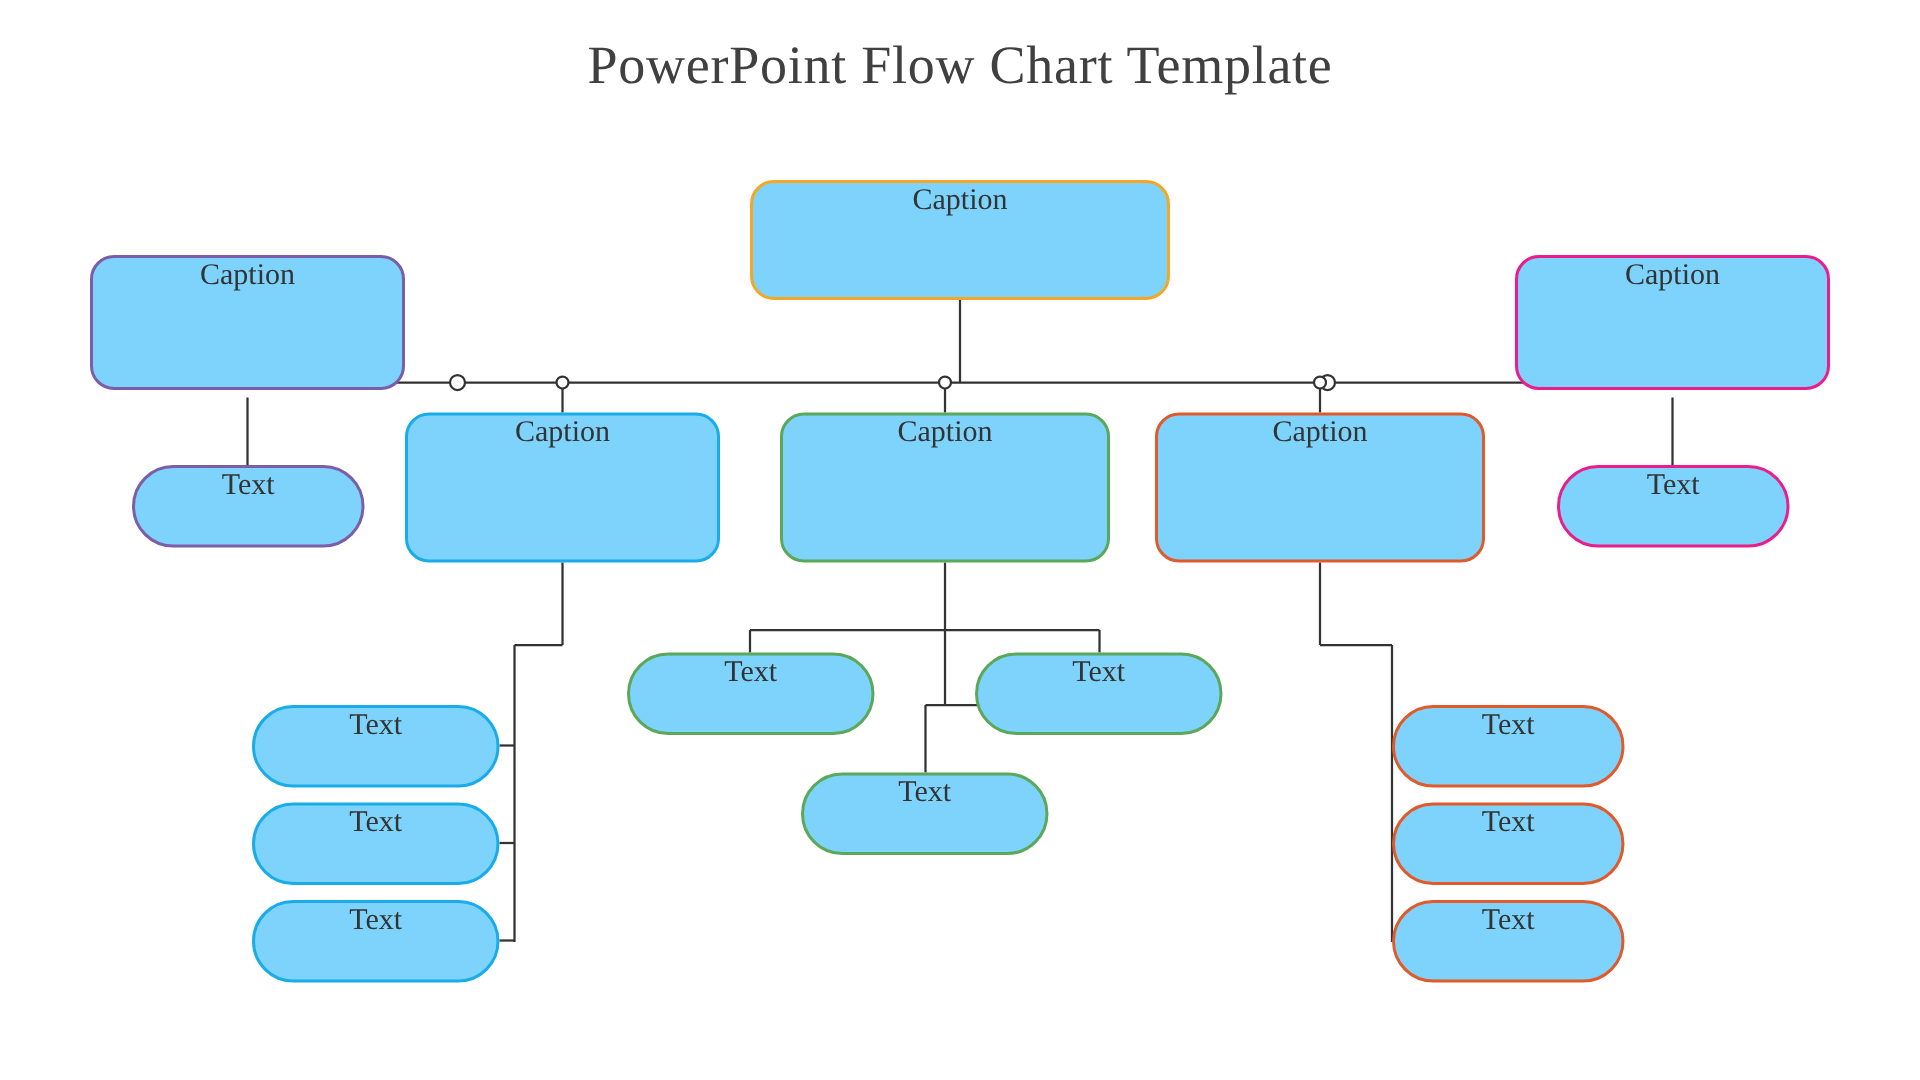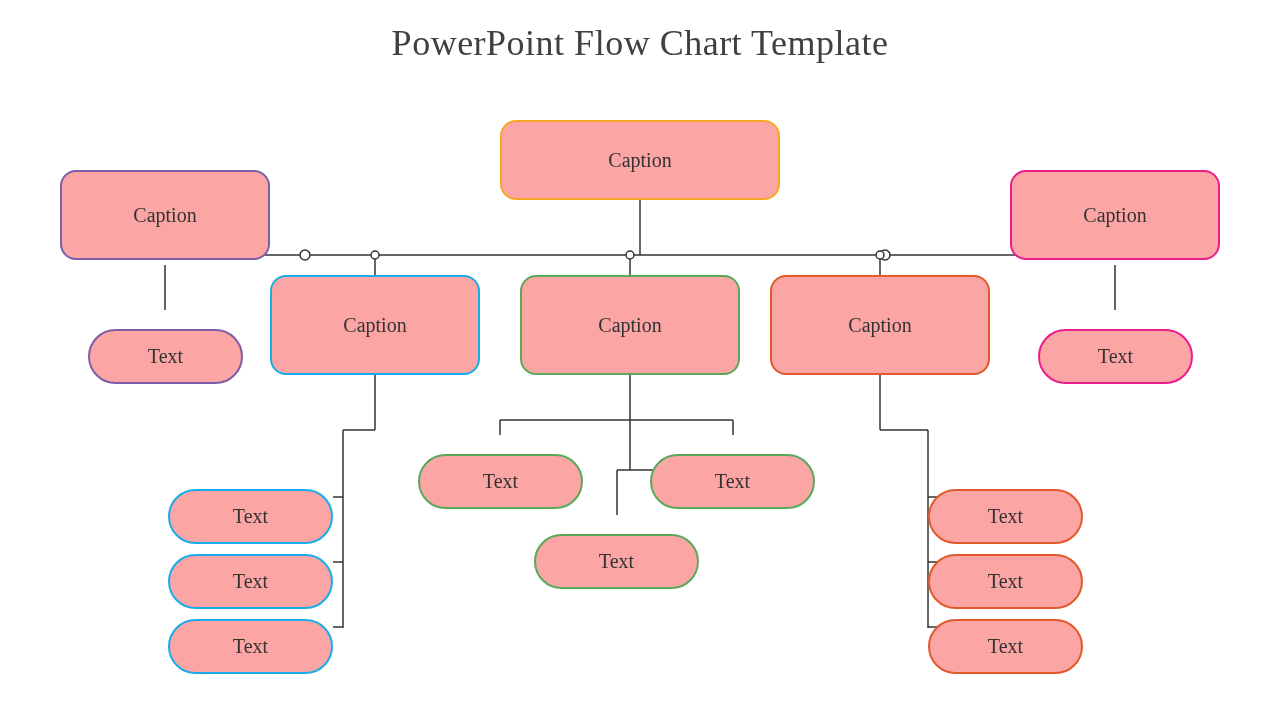--- a/index.html
+++ b/index.html
@@ -29,35 +29,34 @@
     svg.connector-layer {
       position: absolute;
       top: 0; left: 0;
       width: 1280px;
       height: 640px;
       pointer-events: none;
     }
     .node {
       position: absolute;
       display: flex;
-      align-items: center;
+      align-items: flex-start;
       justify-content: center;
       font-size: 20px;
       color: #333;
-      background: #fca5a5;
+      background: #7dd3fc;
       text-align: center;
     }
     
     .node-rounded {
       border-radius: 16px;
     }
     
     .node-pill {
       border-radius: 50px;
-      margin-top: 19px;
     }
     
     .node-top {
       border: 2.5px solid #F5A623;
       width: 280px;
       height: 80px;
       left: 500px;
       top: 40px;
     }
     

